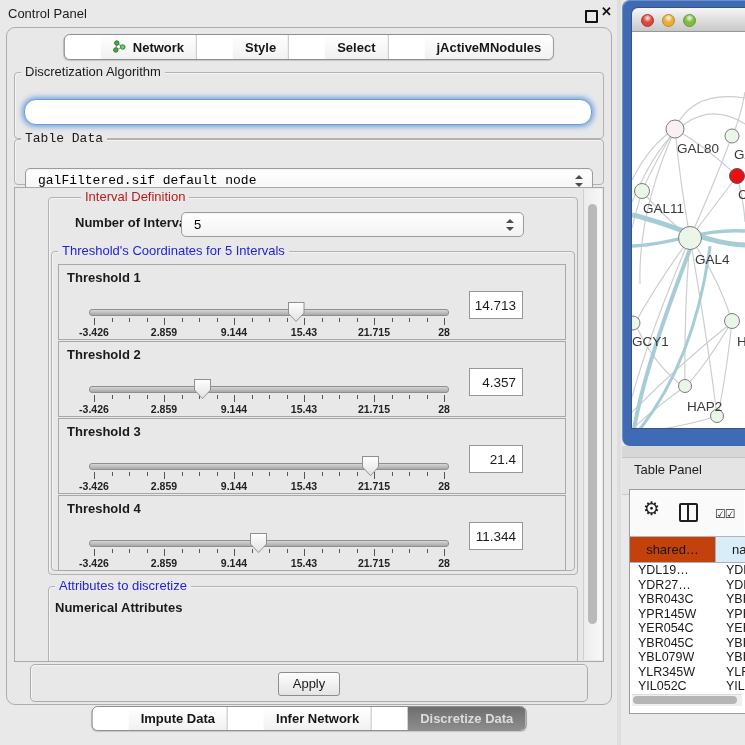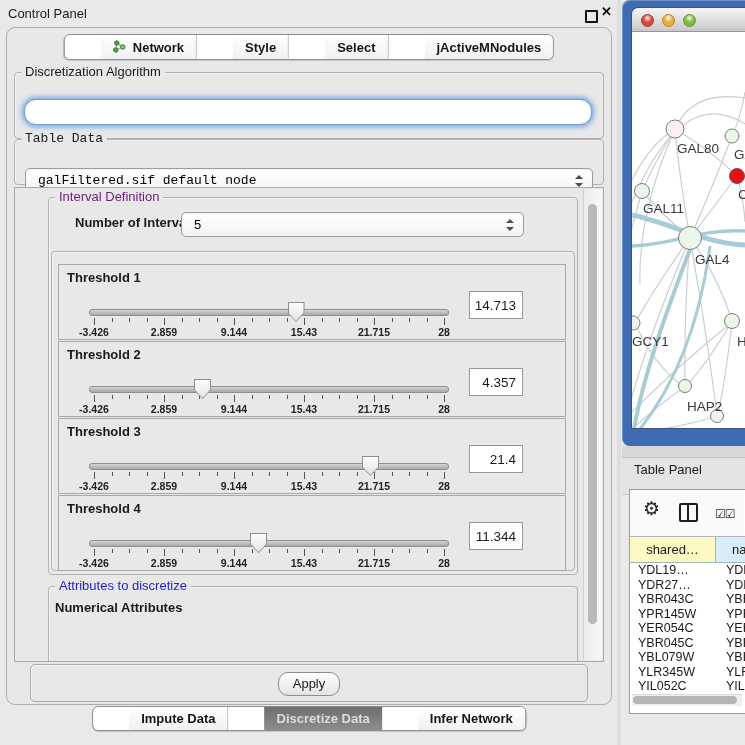--- a/index.html
+++ b/index.html
@@ -25,21 +25,21 @@
   .seg:last-child{border-right:none;}
   .seg.sel{background:linear-gradient(#6e6e6e,#8d8d8d);color:#dcdcdc;border-right:none;}
   .top-tabs{left:50%;top:6px;transform:translateX(-50%);}
   .bottom-tabs{left:309px;top:706px;transform:translateX(-50%);height:23px;}
   .bottom-tabs .seg{font-size:13px;}
   .net-ic{width:15px;height:14px;margin-right:5px;}
 
   
   .group{border:1px solid #b2b2b2;border-radius:4px;box-shadow:inset 1px 1px 0 #f4f4f4;}
   .gtitle{position:absolute;top:-8px;left:6px;background:#e8e8e8;padding:0 4px;font-size:13px;line-height:14px;}
-  .gtitle.green{color:#701a75;}
+  .gtitle.green{color:#b91c1c;margin-left:26px;}
   .gtitle.blue{color:#2323d8;}
 
   .disc-group{left:7px;top:44px;width:588px;height:65px;}
   .combo-frag{left:17px;top:71px;width:566px;height:24px;border-radius:12px;background:#fff;
               border:1px solid #6f9fd2;box-shadow:0 0 5px 2px rgba(95,155,225,.85);z-index:1;}
   .algo-popup{left:6px;top:52px;width:565px;height:57px;background:#fff;border:1px solid #bdbdbd;
               border-radius:3px;box-shadow:0 4px 10px rgba(0,0,0,.35);z-index:5;padding-top:6px;box-sizing:border-box;}
   .popup-hint{text-align:center;color:#adadad;font-size:13px;height:16px;line-height:15px;}
   .popup-item{padding-left:3px;font-size:13.5px;height:17px;line-height:17px;color:#000;}
   .popup-item.bold{font-weight:bold;}
@@ -82,21 +82,21 @@
 
   .attr-group{left:33px;top:398px;width:528px;height:130px;}
   .attr-sub{left:6px;top:13px;font-weight:bold;font-size:13px;}
   .listbox{left:5px;top:34px;width:468px;height:62px;border:1px solid #9c9c9c;background:#fff;overflow:hidden;}
   .list-item{height:14px;line-height:14px;padding-left:6px;font-size:12.5px;color:#000;}
   .lsb-track{position:absolute;right:0;top:0;bottom:0;width:13px;background:#efefef;border-left:1px solid #d2d2d2;}
   .lsb-thumb{position:absolute;left:2px;top:2px;width:9px;height:28px;background:#ababab;border-radius:4px;}
 
   .apply-strip{left:23px;top:636px;width:556px;height:36px;border:1px solid #ababab;border-radius:5px;}
   .apply-btn{left:50%;top:7px;transform:translateX(-50%);width:60px;height:22px;border:1px solid #8d8d8d;
-             border-radius:10px;background:linear-gradient(#fefefe,#e4e4e4);text-align:center;line-height:22px;font-size:13px;}
+             border-radius:3px;background:linear-gradient(#fefefe,#e4e4e4);text-align:center;line-height:22px;font-size:13px;}
 
   
   .net-frame{left:622px;top:0;width:123px;height:446px;background:#3e6bb3;border-radius:8px 0 0 8px;
              box-shadow:inset 1px 1px 0 rgba(255,255,255,.25);}
   .mac-window{left:10px;top:8px;width:113px;height:420px;border-radius:6px 0 0 0;overflow:hidden;
               box-shadow:0 0 0 1px rgba(60,60,60,.5);}
   .mac-titlebar{left:0;top:0;width:113px;height:24px;background:linear-gradient(#f6f6f6,#c8c8c8);
                 border-bottom:1px solid #979797;box-sizing:border-box;}
   .light{position:absolute;top:6px;width:13px;height:13px;border-radius:50%;box-sizing:border-box;}
   .light.red{left:9px;background:radial-gradient(circle at 50% 28%,rgba(255,255,255,.9),rgba(255,255,255,0) 45%),#d8463c;border:1px solid #a93a2f;}
@@ -111,21 +111,21 @@
                border-top:1px solid #c4c4c4;border-bottom:1px solid #cacaca;box-sizing:border-box;}
   .tp-title{left:12px;top:4px;font-size:13px;color:#1c1c1c;}
   .tp-container{left:629px;top:489px;width:116px;height:223px;border:1px solid #9c9c9c;background:#fff;overflow:hidden;}
   .tp-toolbar{left:0;top:0;width:114px;height:46px;background:#fafafa;}
   .gear-ic{left:13px;top:7px;font-size:19px;color:#1d1d1d;}
   .cols-ic{left:49px;top:13px;width:15px;height:15px;border:2px solid #1d1d1d;border-radius:2px;}
   .cols-ic:after{content:"";position:absolute;left:6px;top:0;width:2px;height:15px;background:#1d1d1d;}
   .checks-ic{left:85px;top:17px;font-size:12px;letter-spacing:-1px;color:#2a2a2a;}
   .tp-header{left:0;top:46px;width:200px;height:27px;border-top:1px solid #b5b5b5;border-bottom:1px solid #9eb4bf;display:flex;box-sizing:border-box;}
   .th-cell{height:100%;font-size:13px;line-height:25px;box-sizing:border-box;}
-  .th-cell.c1{width:86px;background:#fef9c3;border-right:1px solid #96b4c2;text-align:center;}
+  .th-cell.c1{width:86px;background:#c2410c;border-right:1px solid #96b4c2;text-align:center;}
   .th-cell.c2{width:114px;background:#d9edf8;padding-left:16px;}
   .tp-rows{left:0;top:73px;width:200px;height:131px;overflow:hidden;}
   .t-row{display:flex;height:14.5px;line-height:14.5px;font-size:12.5px;}
   .t-cell{box-sizing:border-box;white-space:nowrap;overflow:hidden;}
   .t-cell.c1{width:86px;padding-left:8px;}
   .t-cell.c2{width:114px;padding-left:10px;}
   .hsb{left:2px;top:204px;width:110px;height:11px;background:#efefef;border-top:1px solid #dcdcdc;}
   .hsb-thumb{position:absolute;left:1px;top:1px;width:104px;height:8px;background:#b5b5b5;border-radius:4px;}
 </style>
 </head>
@@ -178,20 +178,21 @@
 
     <div class="abs group interval-group">
       <span class="gtitle green">Interval Definition</span>
       <span class="abs noi-label">Number of Intervals</span>
       <div class="abs combo noi-combo">
         <span class="val">5</span>
         <span class="spin"></span>
       </div>
 
       <div class="abs group thr-group">
+        <span class="gtitle blue">Threshold's Coordinates for 5 Intervals</span>
 
         <div class="threshold-box" style="top:12px">
           <span class="abs thr-label">Threshold 1</span>
           <div class="abs slider">
               <div class="track"></div>
               <div class="tick major" style="left: 9px;"></div>
               <div class="tick" style="left: 26.5px;"></div>
               <div class="tick" style="left: 44px;"></div>
               <div class="tick" style="left: 61.5px;"></div>
               <div class="tick major" style="left: 79px;"></div>
@@ -349,25 +350,25 @@
 
   <div class="abs group apply-strip">
     <div class="abs apply-btn">Apply</div>
   </div>
 </div>
 
 <div class="abs segbar bottom-tabs">
   <div class="seg">
       <span>Impute Data</span>
     </div>
+  <div class="seg">
+      <span>Infer Network</span>
+    </div>
   <div class="seg sel">
       <span>Discretize Data</span>
-    </div>
-  <div class="seg">
-      <span>Infer Network</span>
     </div>
 </div>
 
 <div class="abs net-frame">
   <div class="abs mac-window">
     <div class="abs mac-titlebar">
       <span class="light red"></span>
       <span class="light yellow"></span>
       <span class="light green"></span>
     </div>

